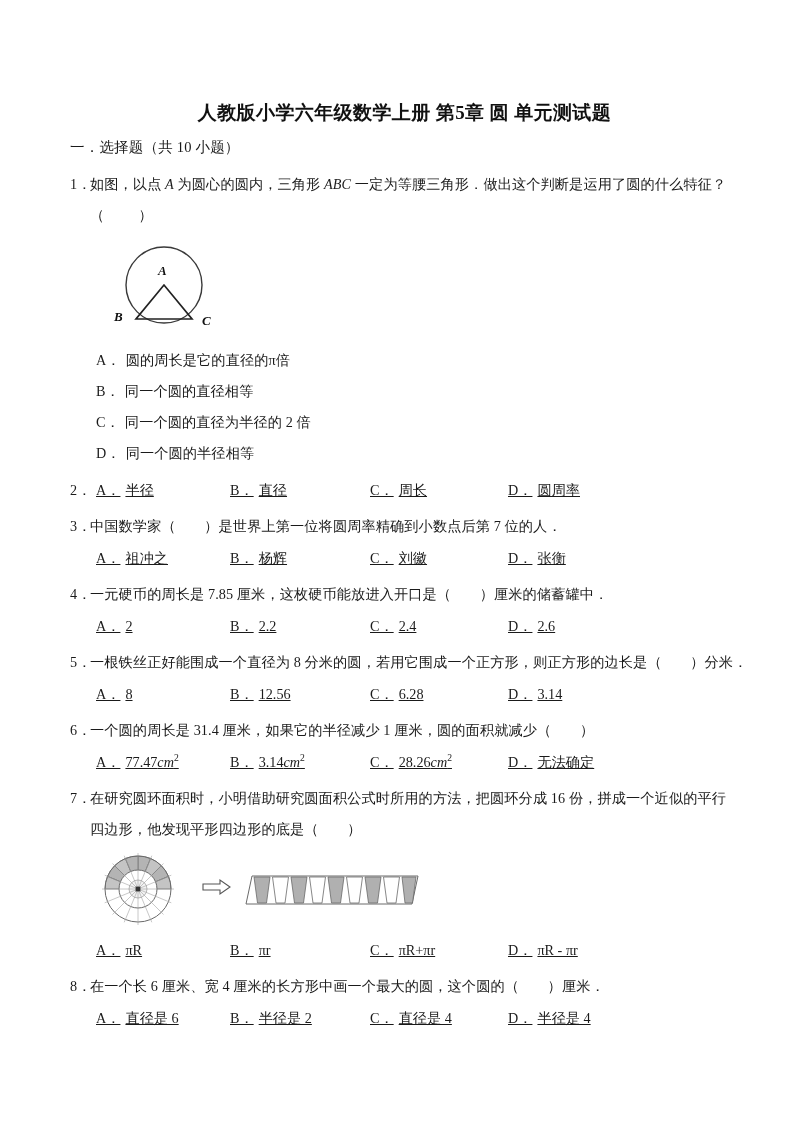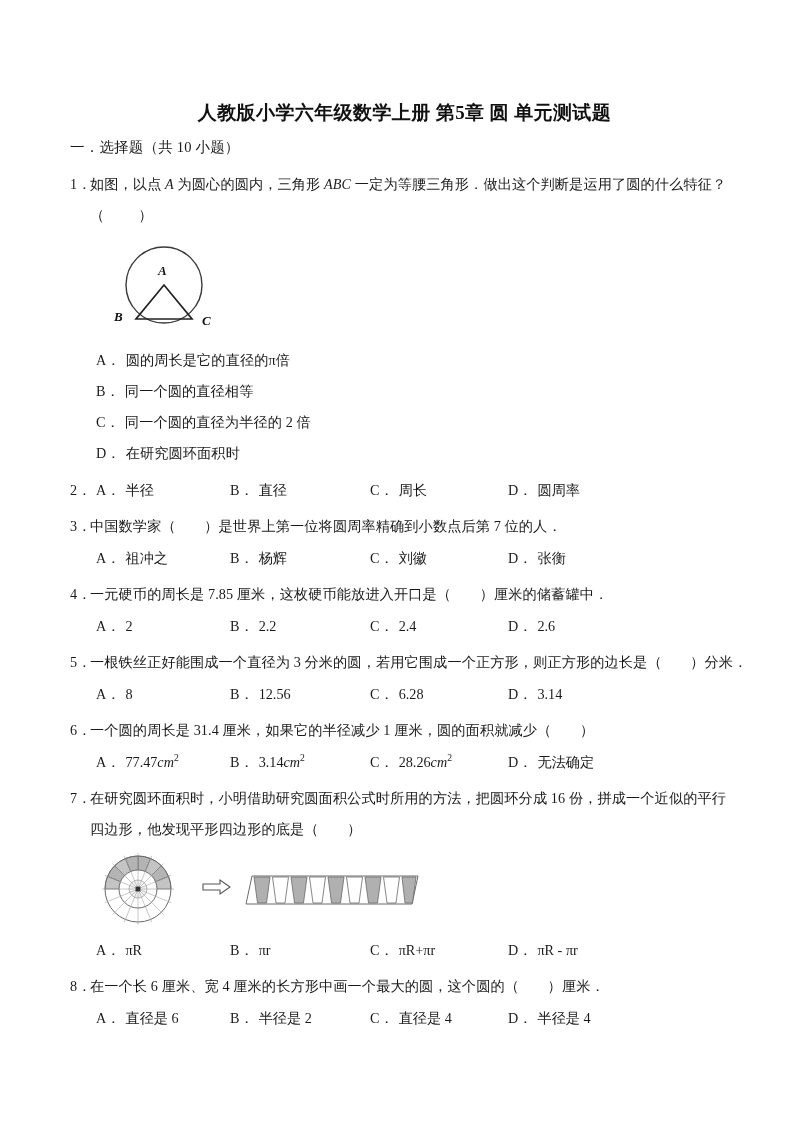--- a/index.html
+++ b/index.html
@@ -69,20 +69,21 @@
   }
   .opts {
     display: flex;
     font-size: 14.2px;
     line-height: 30px;
     padding-left: 26px;
     margin-top: 1px;
   }
   .opt {
     white-space: nowrap;
+    text-decoration: underline;
   }
   .opt.c1 { width: 134px; }
   .opt.c2 { width: 140px; }
   .opt.c3 { width: 138px; }
   .opt.c4 { width: 160px; }
   .opt-lbl { margin-right: 5px; }
   em.mathit {
     font-style: italic;
     font-family: "Liberation Serif", "DejaVu Serif", serif;
   }
@@ -129,21 +130,21 @@
       <div class="q-text" style="padding-left:26px;line-height:31px">
         <span class="opt-lbl">A．</span><span>圆的周长是它的直径的π倍</span>
       </div>
       <div class="q-text" style="padding-left:26px;line-height:31px">
         <span class="opt-lbl">B．</span><span>同一个圆的直径相等</span>
       </div>
       <div class="q-text" style="padding-left:26px;line-height:31px">
         <span class="opt-lbl">C．</span><span>同一个圆的直径为半径的 2 倍</span>
       </div>
       <div class="q-text" style="padding-left:26px;line-height:31px">
-        <span class="opt-lbl">D．</span><span>在研究圆环面积时</span>
+        <span class="opt-lbl">D．</span><span>同一个圆的半径相等</span>
       </div>
     </div>
 
     <div class="q">
       <div class="q-text">
         <span class="q-num">2．</span>
       </div>
       <div class="opts">
         <div class="opt c1"><span class="opt-lbl">A．</span><span>半径</span></div>
         <div class="opt c2"><span class="opt-lbl">B．</span><span>直径</span></div>
@@ -174,21 +175,21 @@
         <div class="opt c1"><span class="opt-lbl">A．</span><span>2</span></div>
         <div class="opt c2"><span class="opt-lbl">B．</span><span>2.2</span></div>
         <div class="opt c3"><span class="opt-lbl">C．</span><span>2.4</span></div>
         <div class="opt c4"><span class="opt-lbl">D．</span><span>2.6</span></div>
       </div>
     </div>
 
     <div class="q">
       <div class="q-text">
         <span class="q-num">5．</span>
-        <span>一根铁丝正好能围成一个直径为 3 分米的圆，若用它围成一个正方形，则正方形的边长是（　　）分米．</span>
+        <span>一根铁丝正好能围成一个直径为 8 分米的圆，若用它围成一个正方形，则正方形的边长是（　　）分米．</span>
       </div>
       <div class="opts">
         <div class="opt c1"><span class="opt-lbl">A．</span><span>8</span></div>
         <div class="opt c2"><span class="opt-lbl">B．</span><span>12.56</span></div>
         <div class="opt c3"><span class="opt-lbl">C．</span><span>6.28</span></div>
         <div class="opt c4"><span class="opt-lbl">D．</span><span>3.14</span></div>
       </div>
     </div>
 
     <div class="q">

